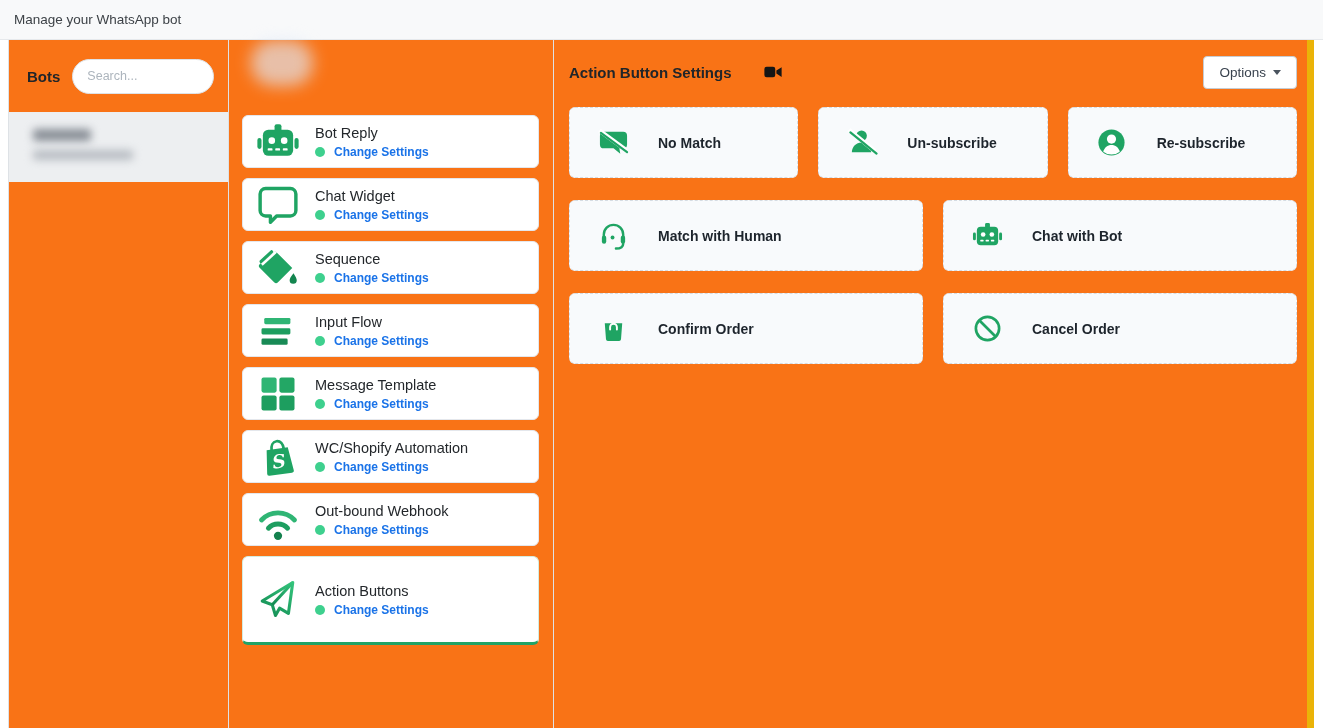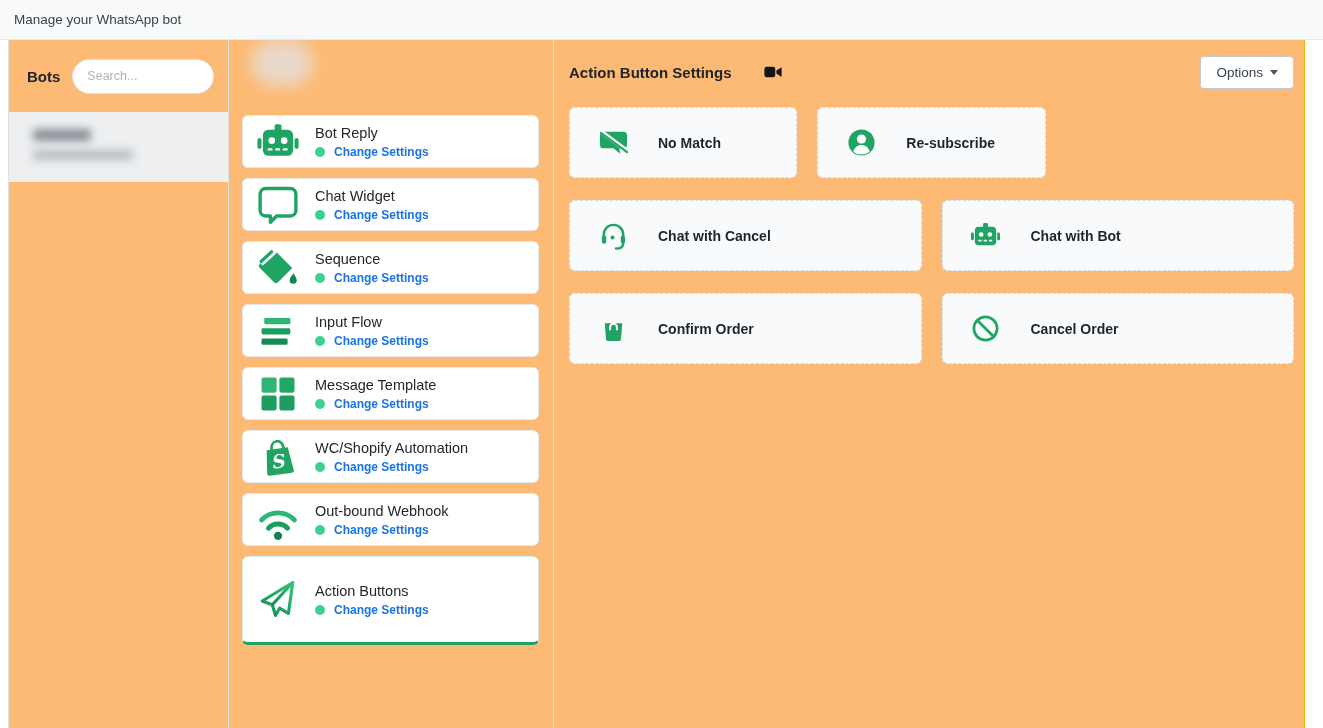--- a/index.html
+++ b/index.html
@@ -5,22 +5,22 @@
   * { margin:0; padding:0; box-sizing:border-box; }
   html,body { width:1323px; height:728px; overflow:hidden; background:#fff;
               font-family:"Liberation Sans", sans-serif; }
 
   
   .topbar { height:40px; background:#f8f9fa; border-bottom:1px solid #e6e9ec;
             display:flex; align-items:center; padding-left:14px; }
   .topbar-title { font-size:13.5px; color:#3d4247; }
 
   
-  .content { display:flex; margin:0 18px 0 8px; height:688px;
-             border-left:1px solid #dee2e6; border-right:1px solid #eab308; background:#fdba74; }
+  .content { display:flex; margin:0 9px 0 8px; height:688px;
+             border-left:1px solid #dee2e6; border-right:7px solid #eab308; background:#f97316; }
 
   
   .sidebar { width:220px; flex:0 0 220px; border-right:1px solid #dee2e6; }
   .sidebar-header { height:73px; display:flex; align-items:center; gap:12px;
                     padding:0 14px 0 18px; border-bottom:1px solid #eceef0; }
   .sidebar-title { font-size:15px; font-weight:700; color:#212529; }
   .search-input { flex:1; min-width:0; height:35px; border:1px solid #dee2e6; border-radius:18px;
                   padding:0 14px; font-size:12.5px; color:#495057; outline:none; background:#fff;
                   font-family:"Liberation Sans", sans-serif; }
   .search-input::placeholder { color:#adb5bd; }
@@ -270,41 +270,52 @@
               <path d="M12 10 h40 a8 8 0 0 1 8 8 v18 a8 8 0 0 1 -8 8 h-8 l2 11 -14 -11 H12 a8 8 0 0 1 -8 -8 V18 a8 8 0 0 1 8 -8 Z" fill="#1fa463"></path>
               <path d="M3 7 L57 47" stroke="#fff" stroke-width="9"></path>
               <path d="M6 12 L60 52" stroke="#1fa463" stroke-width="4.5" stroke-linecap="round"></path>
             </svg>
         </div>
         <span class="action-label">No Match</span>
       </div>
       <div class="action-card">
         <div class="action-icon">
           <svg viewBox="0 0 64 64">
+              <circle cx="30" cy="18" r="11" fill="#1fa463"></circle>
+              <path d="M10 52 c0 -11 9 -20 20 -20 s20 9 20 20 Z" fill="#1fa463"></path>
+              <path d="M4 6 L58 50" stroke="#fff" stroke-width="9"></path>
+              <path d="M7 11 L61 55" stroke="#1fa463" stroke-width="4.5" stroke-linecap="round"></path>
+            </svg>
+        </div>
+        <span class="action-label">Un-subscribe</span>
+      </div>
+      <div class="action-card">
+        <div class="action-icon">
+          <svg viewBox="0 0 64 64">
               <circle cx="32" cy="32" r="27" fill="#1fa463"></circle>
               <circle cx="32" cy="25" r="9.5" fill="#fff"></circle>
               <path d="M15 51 c2 -9 9 -14 17 -14 s15 5 17 14 a27 27 0 0 1 -34 0 Z" fill="#fff"></path>
             </svg>
         </div>
         <span class="action-label">Re-subscribe</span>
       </div>
     </div>
 
     <div class="btn-grid cols2">
       <div class="action-card">
         <div class="action-icon">
           <svg viewBox="0 0 64 64">
               <path d="M12 36 v-6 a20 20 0 0 1 40 0 v6" fill="none" stroke="#1fa463" stroke-width="5" stroke-linecap="round"></path>
               <rect x="8" y="32" width="9" height="17" rx="4.5" fill="#1fa463"></rect>
               <rect x="47" y="32" width="9" height="17" rx="4.5" fill="#1fa463"></rect>
               <path d="M52 49 c0 8 -9 10 -15 10" fill="none" stroke="#1fa463" stroke-width="5" stroke-linecap="round"></path>
               <circle cx="30" cy="36" r="4" fill="#1fa463"></circle>
             </svg>
         </div>
-        <span class="action-label">Chat with Cancel</span>
+        <span class="action-label">Match with Human</span>
       </div>
       <div class="action-card">
         <div class="action-icon">
           <svg viewBox="0 0 64 64">
               <g fill="#1fa463">
                 <rect x="27" y="6" width="10" height="12" rx="3"></rect>
                 <rect x="10" y="14" width="44" height="38" rx="8"></rect>
                 <rect x="2" y="26" width="6" height="16" rx="3"></rect>
                 <rect x="56" y="26" width="6" height="16" rx="3"></rect>
               </g>

